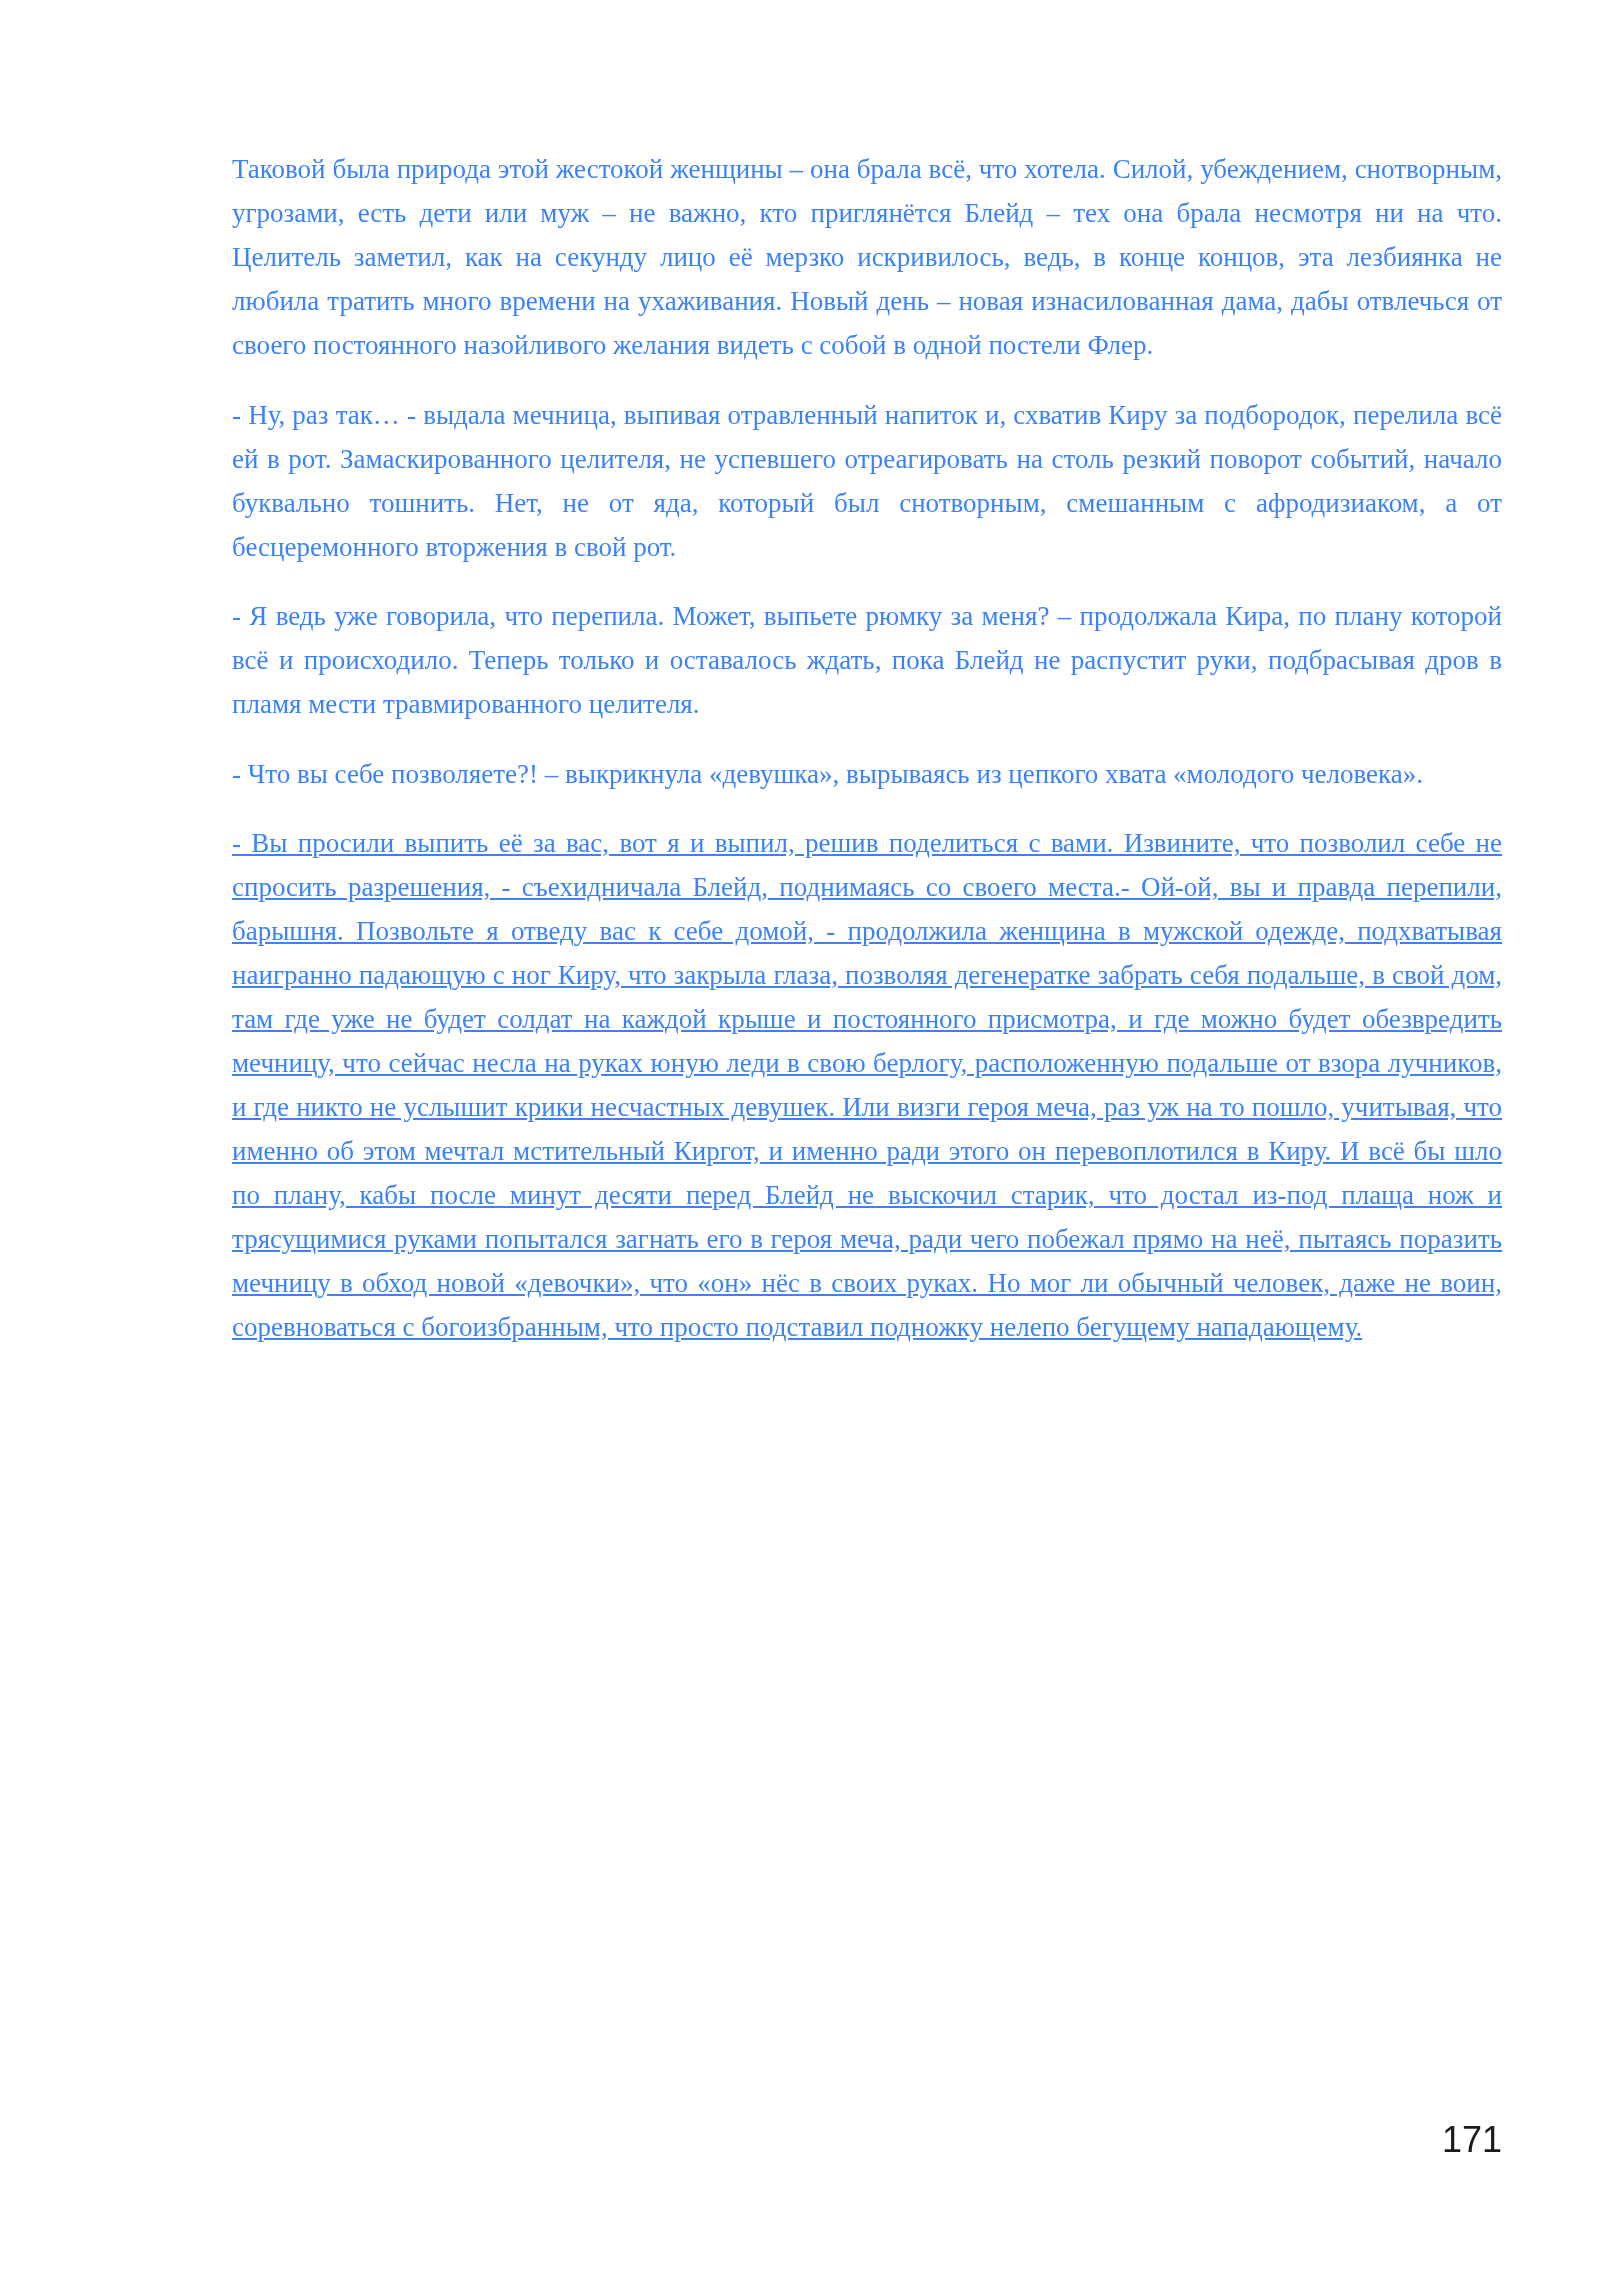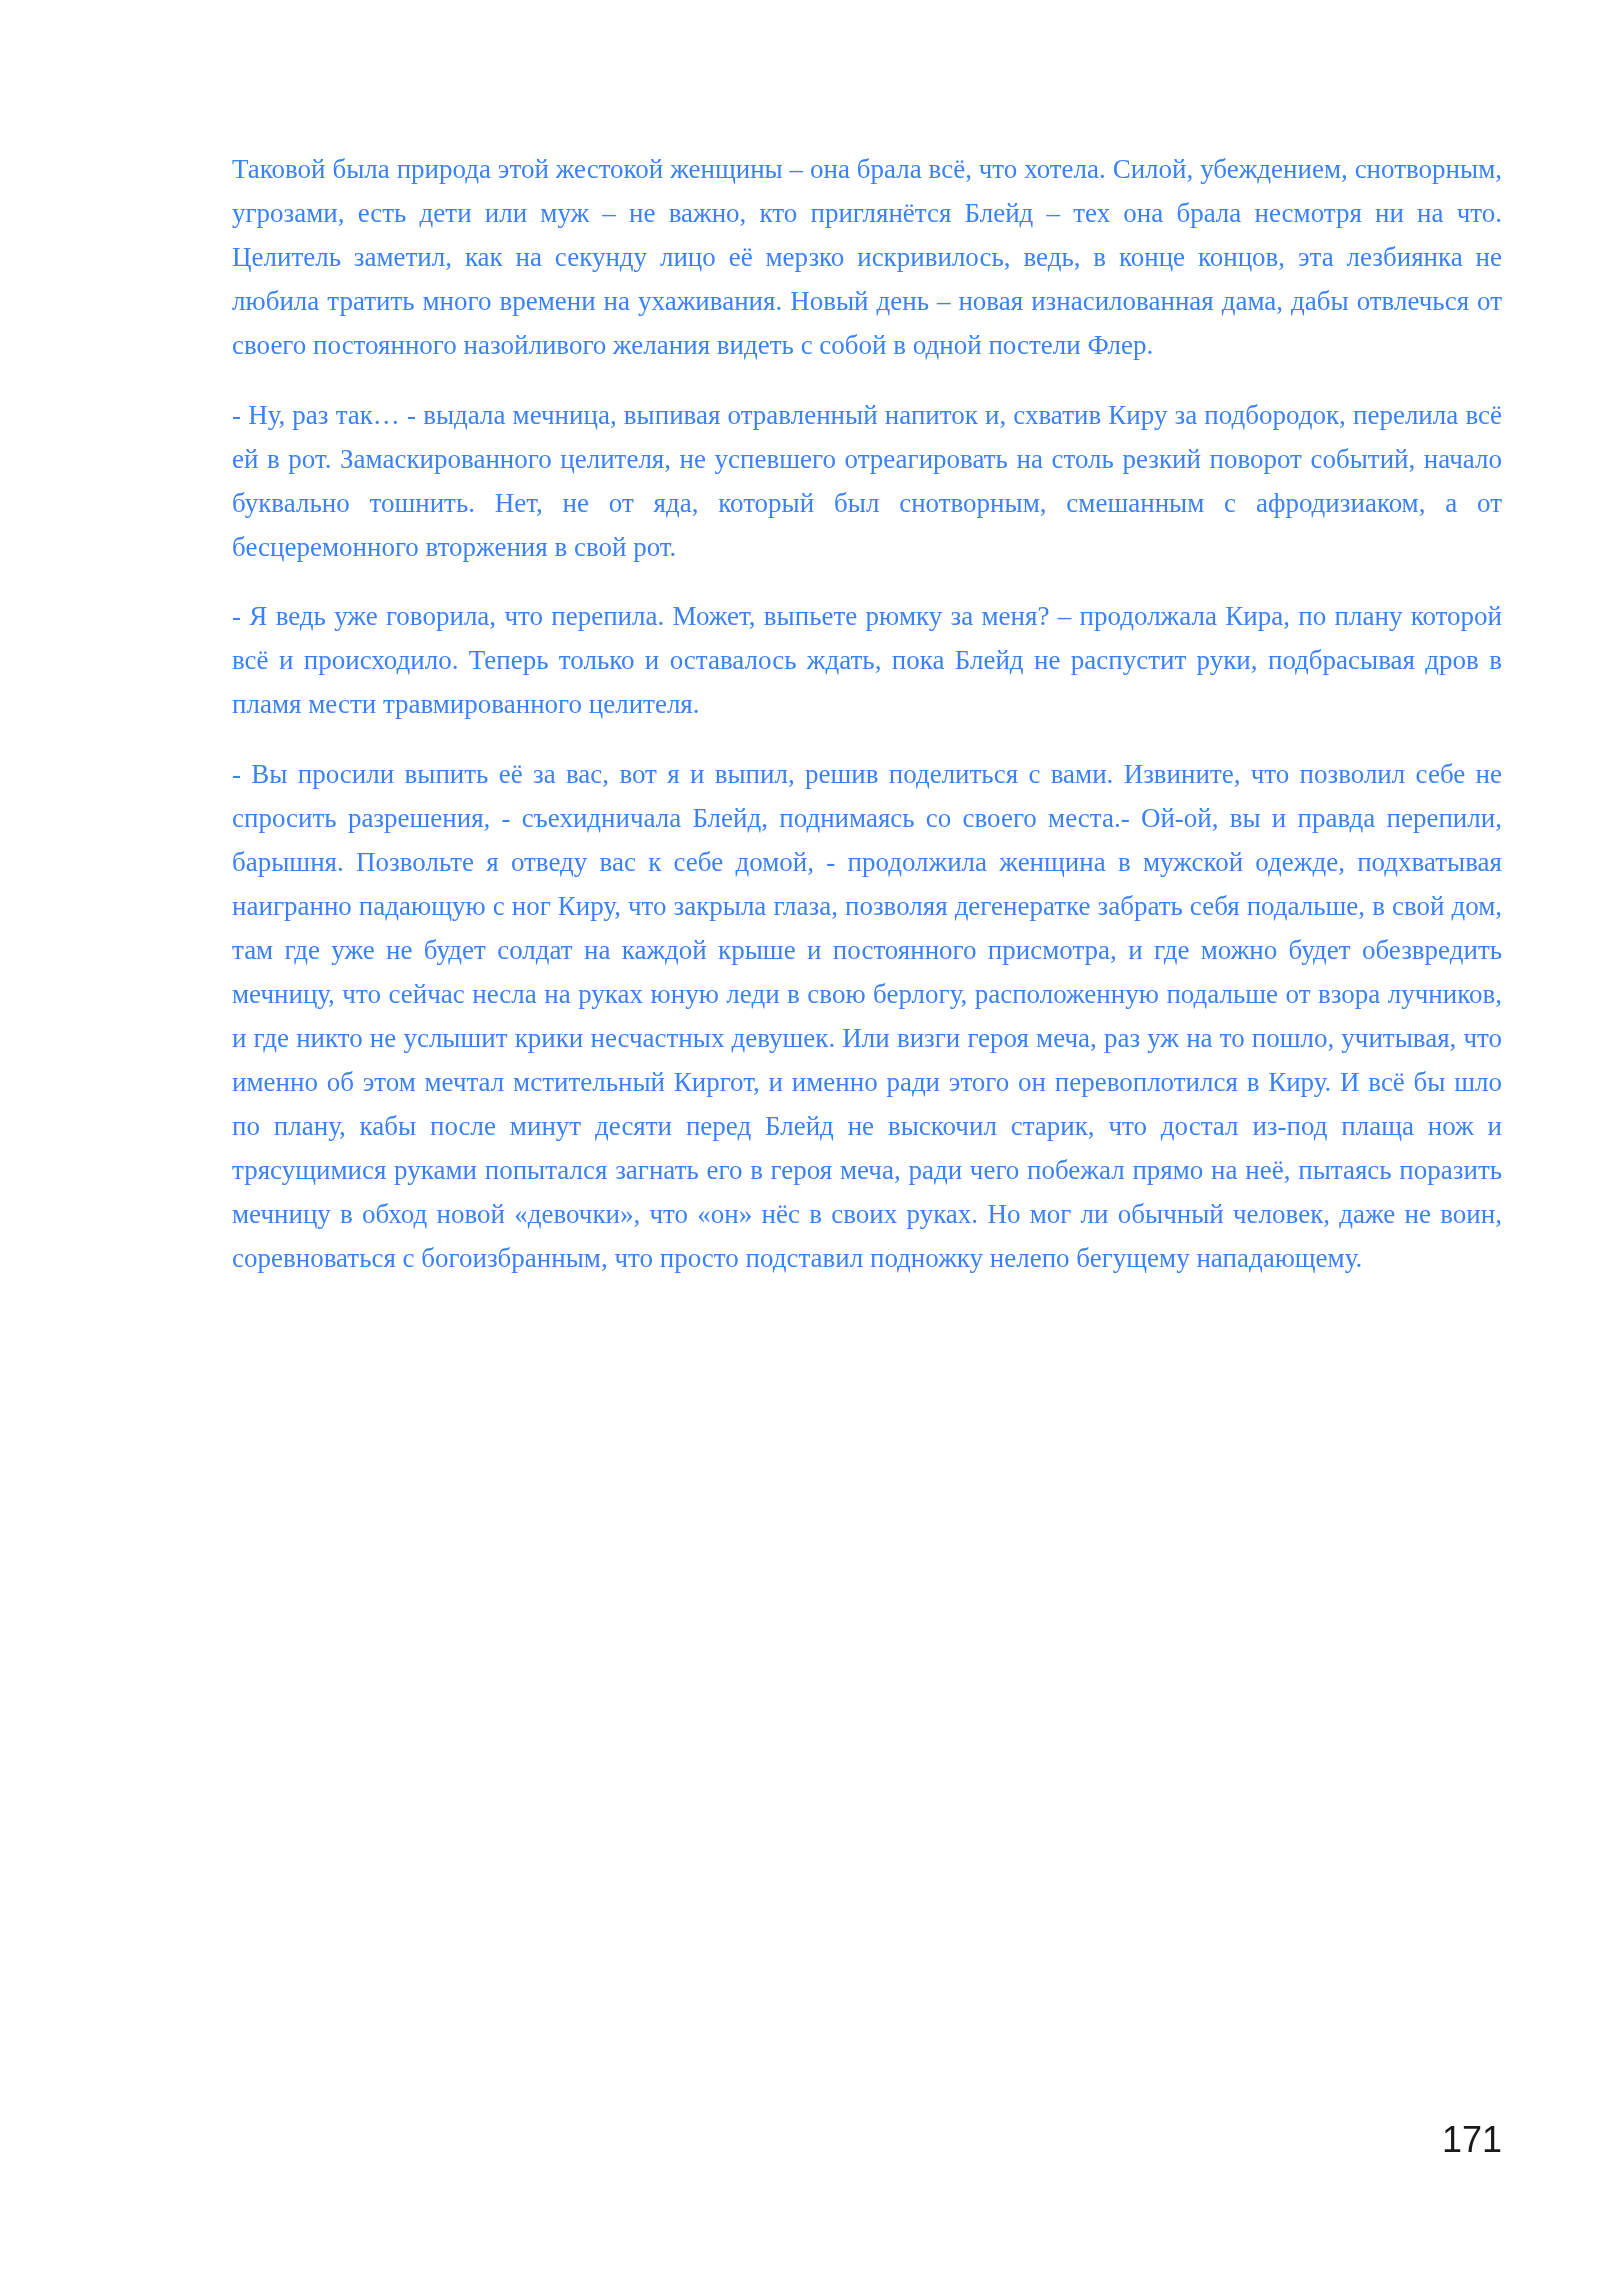--- a/index.html
+++ b/index.html
@@ -24,20 +24,21 @@
     font-size: 27px;
     line-height: 44px;
     text-align: justify;
   }
   .text-block p {
     margin: 0 0 25.5px 0;
     padding: 0;
   }
   .text-block p:last-child {
     margin-bottom: 8px;
+    text-decoration: underline;
   }
   .page-footer {
     position: absolute;
     left: 232px;
     top: 2118px;
     width: 1270px;
     text-align: right;
     text-decoration: underline;
   }
   .page-number {
@@ -49,19 +50,20 @@
   }
 </style>
 </head>
 <body>
 
 <div class="page">
   <div class="text-block">
     <p>Таковой была природа этой жестокой женщины – она брала всё, что хотела. Силой, убеждением, снотворным, угрозами, есть дети или муж – не важно, кто приглянётся Блейд – тех она брала несмотря ни на что. Целитель заметил, как на секунду лицо её мерзко искривилось, ведь, в конце концов, эта лезбиянка не любила тратить много времени на ухаживания. Новый день – новая изнасилованная дама, дабы отвлечься от своего постоянного назойливого желания видеть с собой в одной постели Флер.</p>
     <p>- Ну, раз так… - выдала мечница, выпивая отравленный напиток и, схватив Киру за подбородок, перелила всё ей в рот. Замаскированного целителя, не успевшего отреагировать на столь резкий поворот событий, начало буквально тошнить. Нет, не от яда, который был снотворным, смешанным с афродизиаком, а от бесцеремонного вторжения в свой рот.</p>
     <p>- Я ведь уже говорила, что перепила. Может, выпьете рюмку за меня? – продолжала Кира, по плану которой всё и происходило. Теперь только и оставалось ждать, пока Блейд не распустит руки, подбрасывая дров в пламя мести травмированного целителя.</p>
+    <p>- Что вы себе позволяете?! – выкрикнула «девушка», вырываясь из цепкого хвата «молодого человека».</p>
     <p>- Вы просили выпить её за вас, вот я и выпил, решив поделиться с вами. Извините, что позволил себе не спросить разрешения, - съехидничала Блейд, поднимаясь со своего места.- Ой-ой, вы и правда перепили, барышня. Позвольте я отведу вас к себе домой, - продолжила женщина в мужской одежде, подхватывая наигранно падающую с ног Киру, что закрыла глаза, позволяя дегенератке забрать себя подальше, в свой дом, там где уже не будет солдат на каждой крыше и постоянного присмотра, и где можно будет обезвредить мечницу, что сейчас несла на руках юную леди в свою берлогу, расположенную подальше от взора лучников, и где никто не услышит крики несчастных девушек. Или визги героя меча, раз уж на то пошло, учитывая, что именно об этом мечтал мстительный Киргот, и именно ради этого он перевоплотился в Киру. И всё бы шло по плану, кабы после минут десяти перед Блейд не выскочил старик, что достал из-под плаща нож и трясущимися руками попытался загнать его в героя меча, ради чего побежал прямо на неё, пытаясь поразить мечницу в обход новой «девочки», что «он» нёс в своих руках. Но мог ли обычный человек, даже не воин, соревноваться с богоизбранным, что просто подставил подножку нелепо бегущему нападающему.</p>
   </div>
   <div class="page-footer">
     <span class="page-number">171</span>
   </div>
 </div>
 
 
 </body></html>

